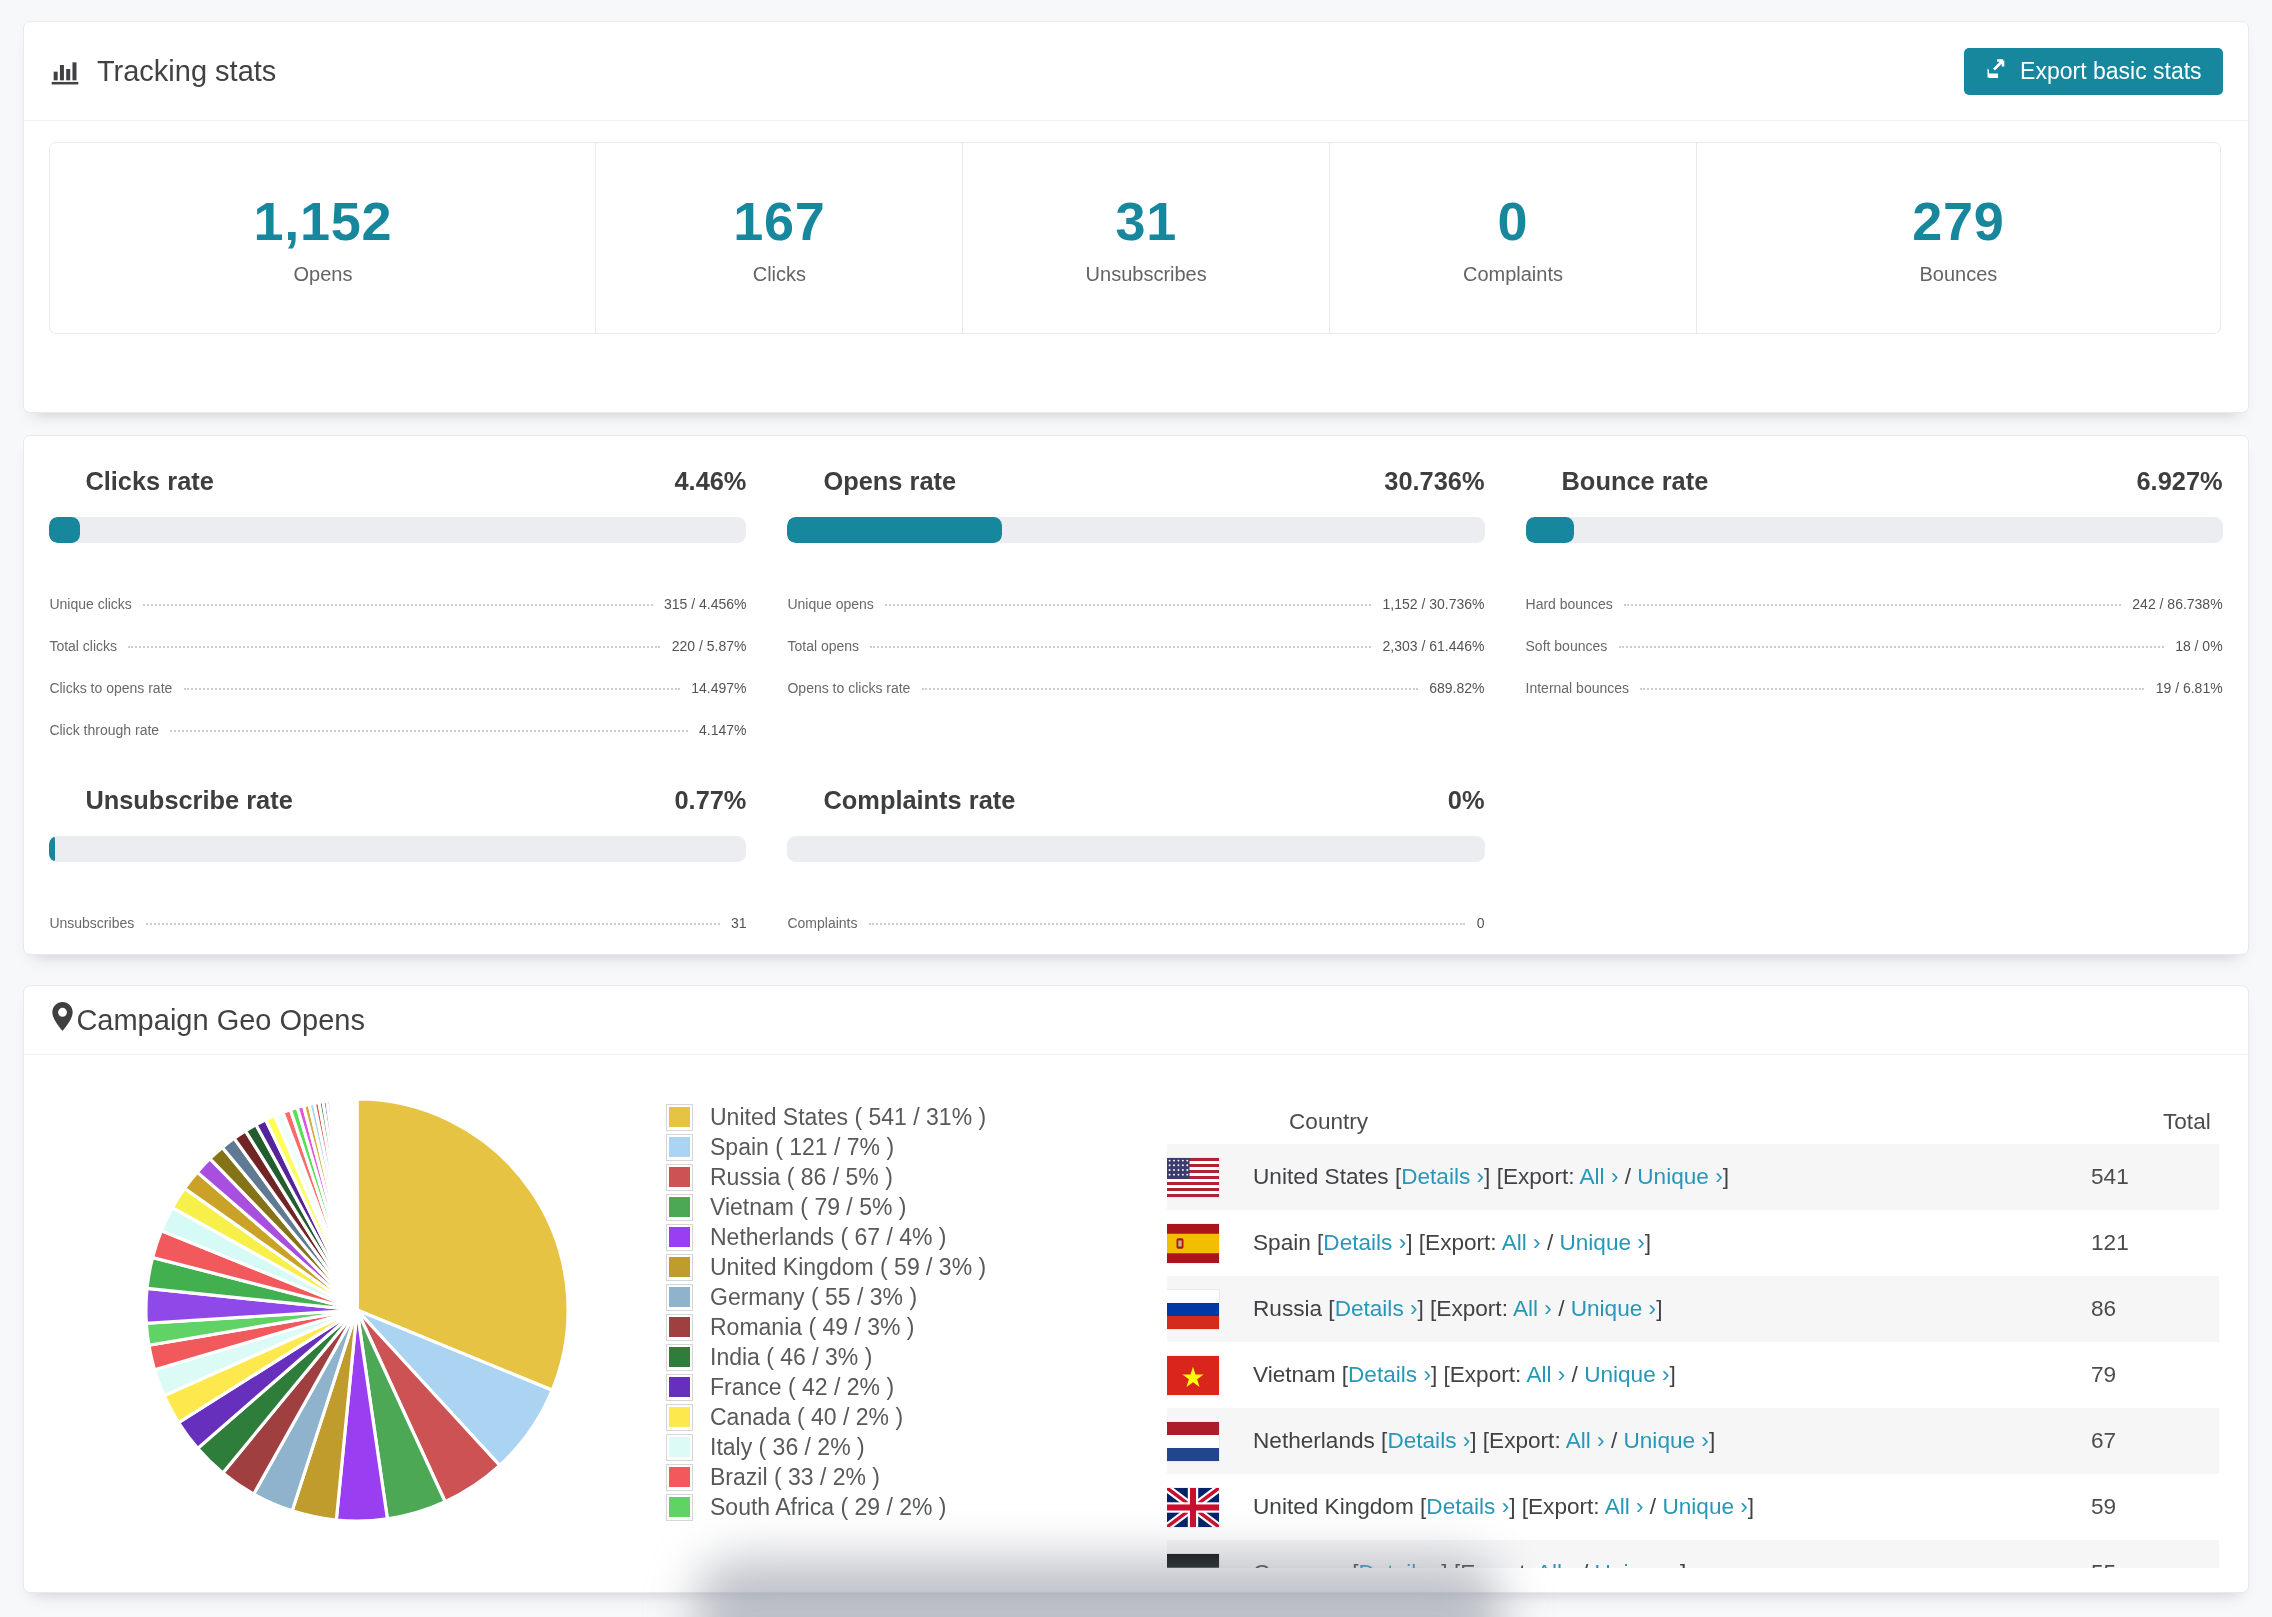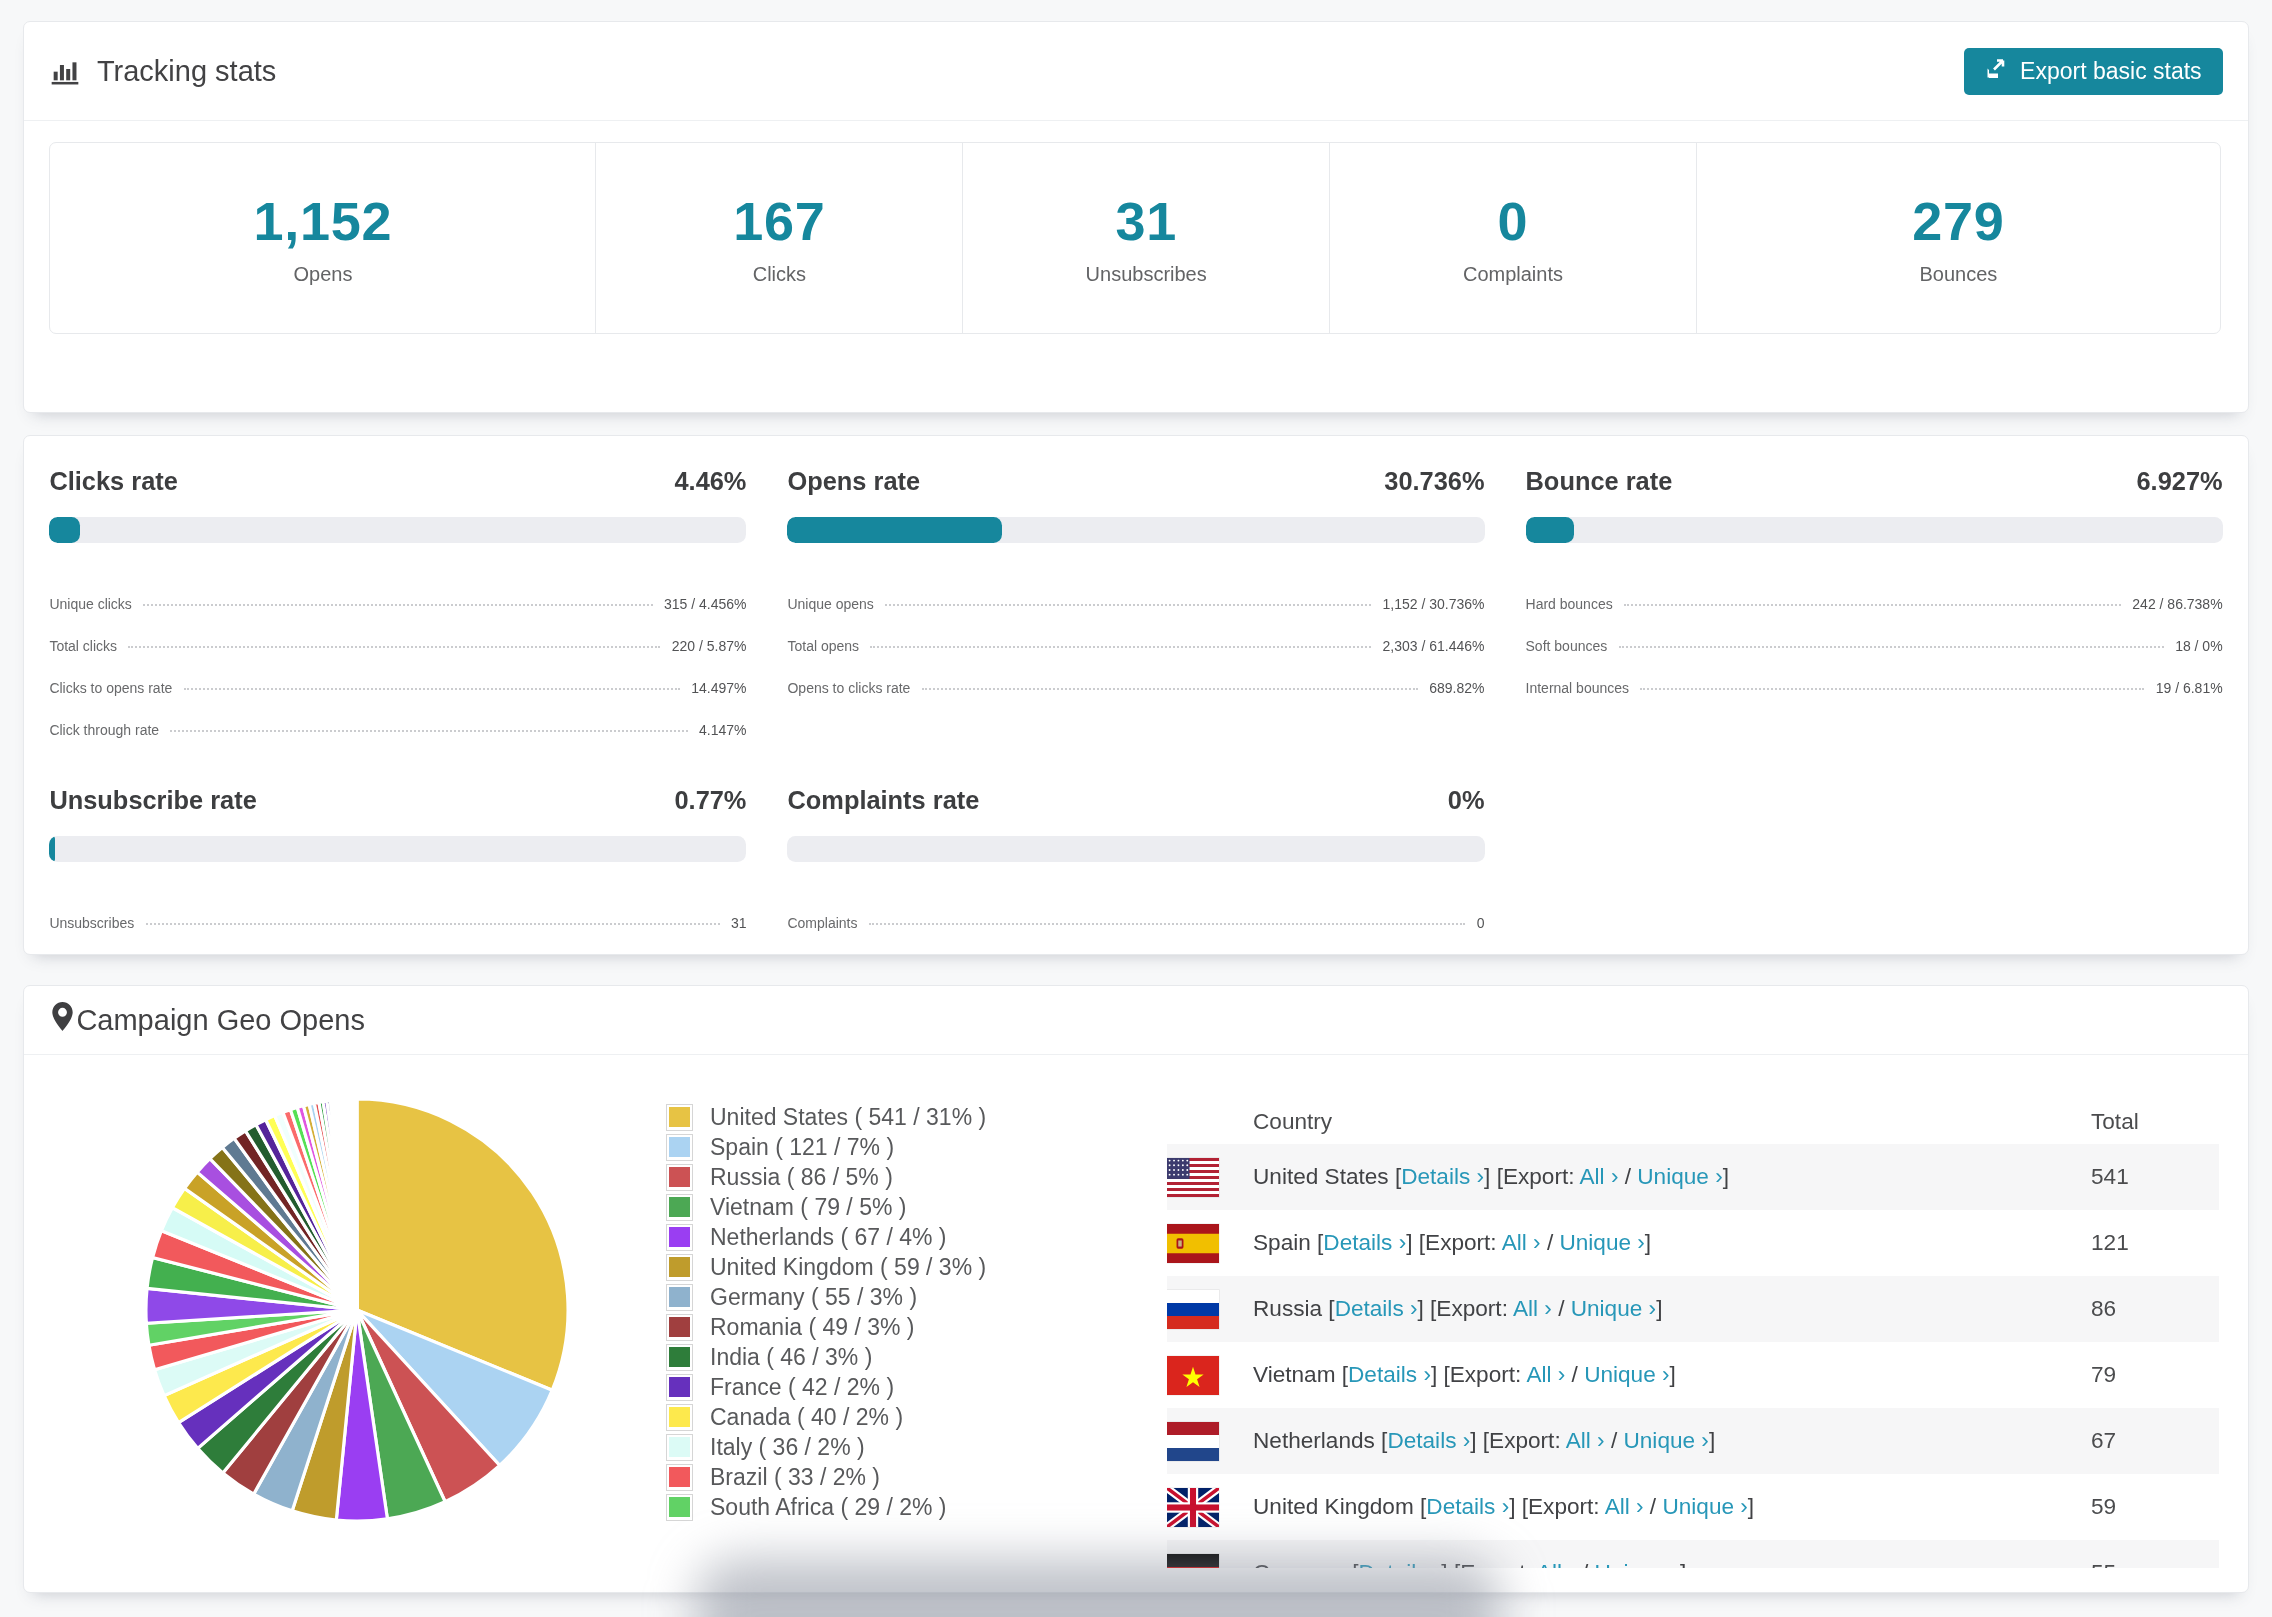--- a/index.html
+++ b/index.html
@@ -46,21 +46,21 @@
   .stat-cell + .stat-cell { border-left:0.7px solid #e7e9ec; }
   .stat-value { font-size:54px; font-weight:700; color:#16879d; letter-spacing:0.7px; }
   .stat-label { font-size:20px; color:#636466; }
 
   
   .rates-grid {
     position:absolute; left:25.4px; right:25.4px; top:31px;
     display:grid; grid-template-columns:repeat(3,1fr);
     column-gap:41px; row-gap:48px;
   }
-  .rate-head { display:flex; justify-content:space-between; align-items:baseline; }
+  .rate-head { display:flex; justify-content:space-between; align-items:baseline;margin-left:36px; }
   .rate-title, .rate-value { font-size:25.4px; font-weight:700; color:#3d3e40; }
   .bar-track {
     margin-top:21px; height:26px; border-radius:8.5px; background:#ecedf1; overflow:hidden;
   }
   .bar-fill { height:100%; background:#16879d; border-radius:8.5px; }
   .rate-rows { margin-top:27px; }
   .drow { display:flex; align-items:flex-end; height:42px; font-size:14px; }
   .dlabel { color:#68696b; white-space:nowrap; }
   .leader { flex:1; border-bottom:2.1px dotted #cbcccf; margin:0 11.3px 5.6px 11.3px; }
   .dval { color:#525355; white-space:nowrap; }
@@ -74,21 +74,21 @@
   #pie-svg { position:absolute; left:117px; top:108px; width:432px; height:432px; }
   .legend { position:absolute; left:642px; top:116px; list-style:none; }
   .legend li { display:flex; align-items:center; gap:17px; height:30px; font-size:23px; color:#58595b; }
   .swatch {
     width:27px; height:27px; flex:0 0 27px;
     border:1.4px solid #d6d6d6; padding:2.1px; background-clip:content-box;
   }
   .geo-table { position:absolute; left:1143px; top:113px; width:1052px; height:469px; overflow:hidden; }
   .geo-thead {
     height:45px; display:grid; grid-template-columns:86px 838px 128px; align-items:center;
-    font-size:22.6px; color:#4b4c4e;
+    font-size:22.6px; color:#4b4c4e;gap:36px;
   }
   .geo-row {
     height:66px; display:grid; grid-template-columns:86px 838px 128px; align-items:center;
     font-size:22.6px; color:#414245;
   }
   .geo-row.odd { background:#f6f6f7; }
   .flag-wrap { display:flex; align-items:center; }
   .flag-wrap svg { width:52px; height:39px; display:block; box-shadow:0 0 0 0.7px rgba(0,0,0,.07); }
   .geo-links a { color:#2797b8; text-decoration:none; cursor:pointer; }
   .geo-links { white-space:nowrap; overflow:hidden; }

